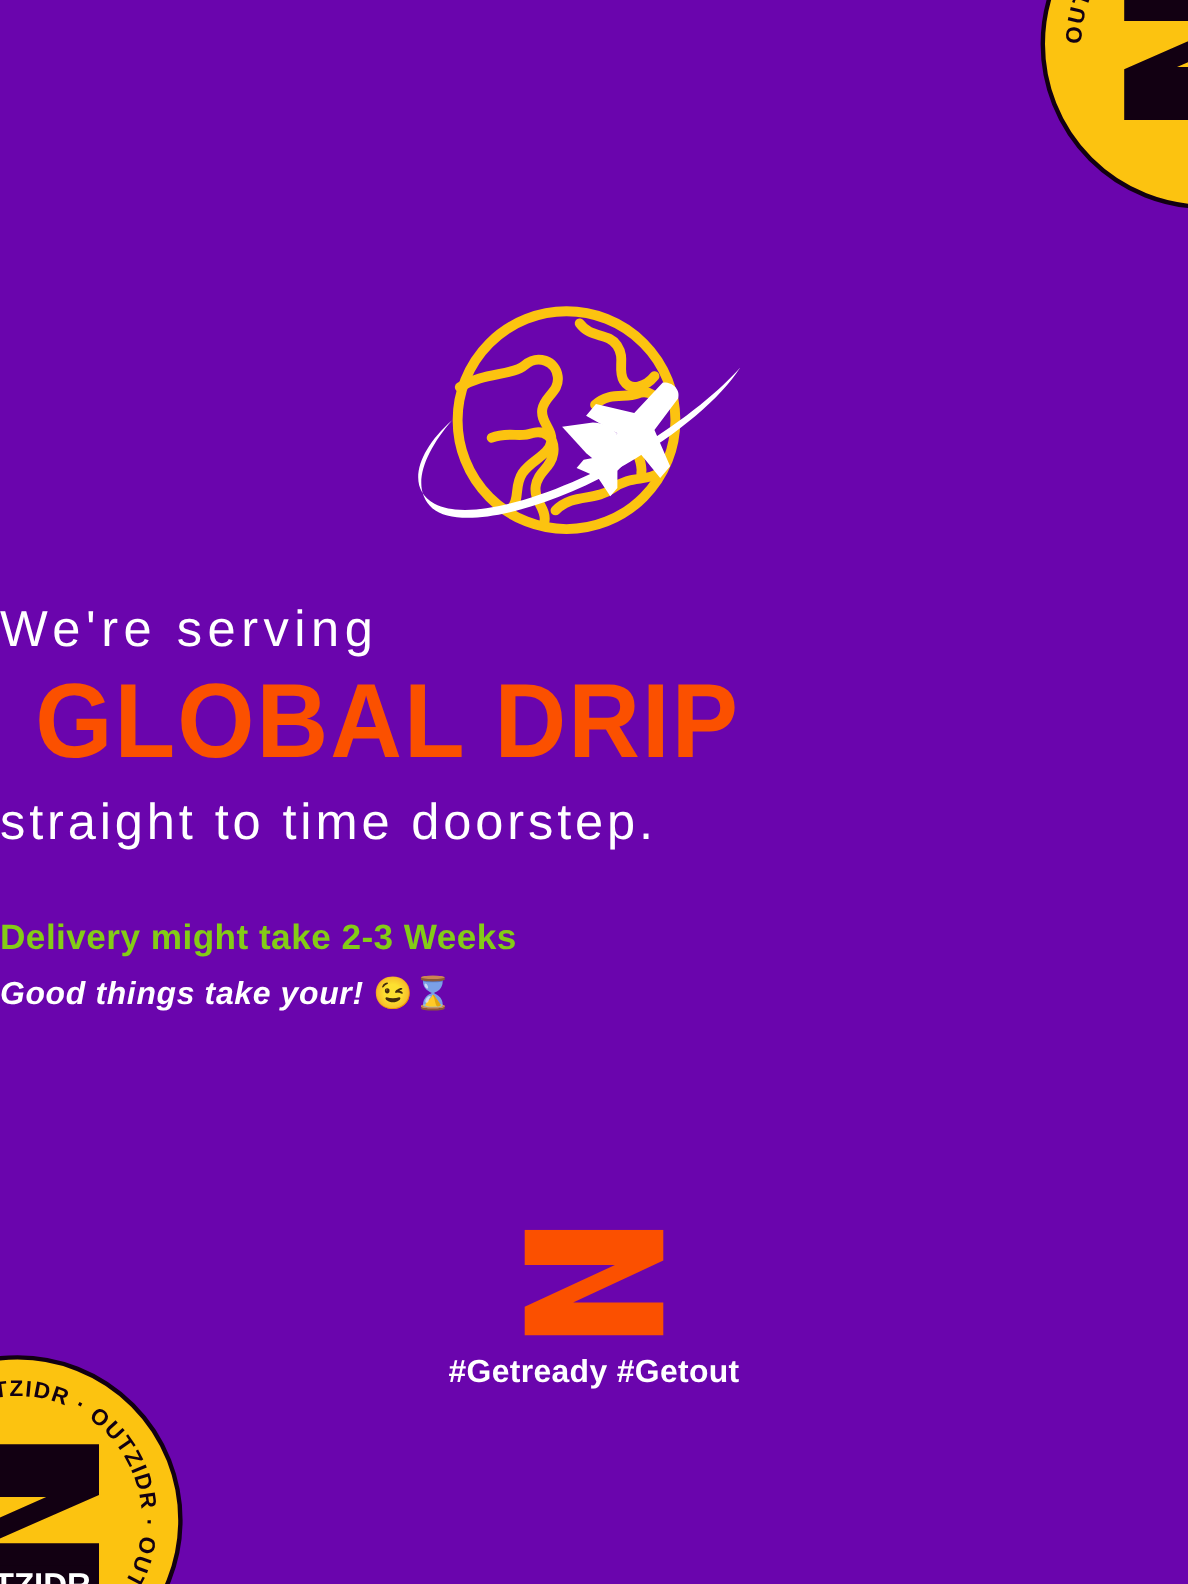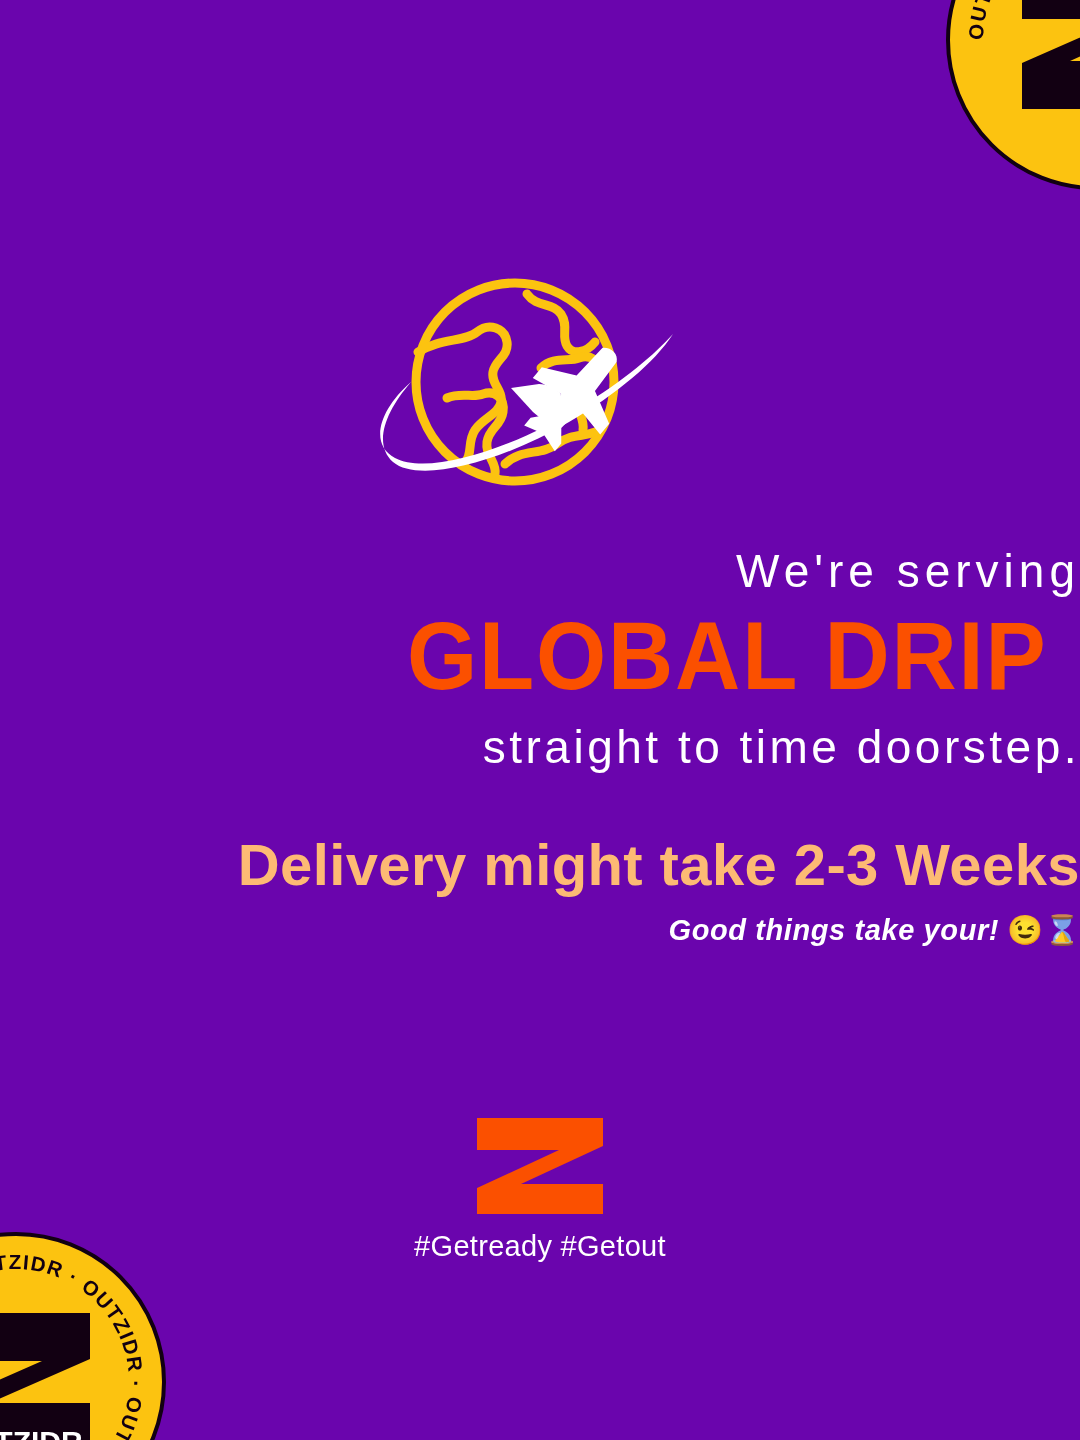--- a/index.html
+++ b/index.html
@@ -49,21 +49,21 @@
 
   
   .hero-illustration {
     position:absolute; left:50%; top:272px;
     transform:translateX(-50%);
     width:370px; height:232px;
   }
   .hero-illustration svg { width:100%; height:100%; display:block; }
 
   
-  .copy { position:absolute; left:0; right:0; top:548px; text-align:right; }
+  .copy { position:absolute; left:0; right:12px; top:548px; text-align:left; }
 
   .eyebrow {
     color:#ffffff;
     font-size:46px;
     font-weight:400;
     letter-spacing:5px;
     line-height:1.0;
   }
   .headline {
     color:#FB5000;
@@ -77,22 +77,22 @@
   }
   .subline {
     color:#ffffff;
     font-size:46px;
     font-weight:400;
     letter-spacing:3.5px;
     line-height:1.0;
     margin-top:20px;
   }
   .delivery {
-    color:#fdba74;
-    font-size:58px;
+    color:#84cc16;
+    font-size:32px;
     font-weight:bold;
     letter-spacing:0.4px;
     line-height:1.0;
     margin-top:66px;
   }
   .tagline {
     color:#ffffff;
     font-size:29px;
     font-weight:bold;
     font-style:italic;
@@ -102,21 +102,21 @@
   }
   .tagline .emoji { font-style:normal; letter-spacing:0; }
 
   
   .footer { position:absolute; left:0; right:0; top:1118px; text-align:center; }
   .footer-logo { width:130px; height:96px; display:inline-block; }
   .footer-logo svg { width:100%; height:100%; display:block; }
   .hashtags {
     color:#ffffff;
     font-size:29px;
-    font-weight:normal;
+    font-weight:bold;
     letter-spacing:0.3px;
     margin-top:12px;
   }
 </style>
 </head>
 <body>
 
 <div class="poster">
 
   <div class="badge badge-tr">

